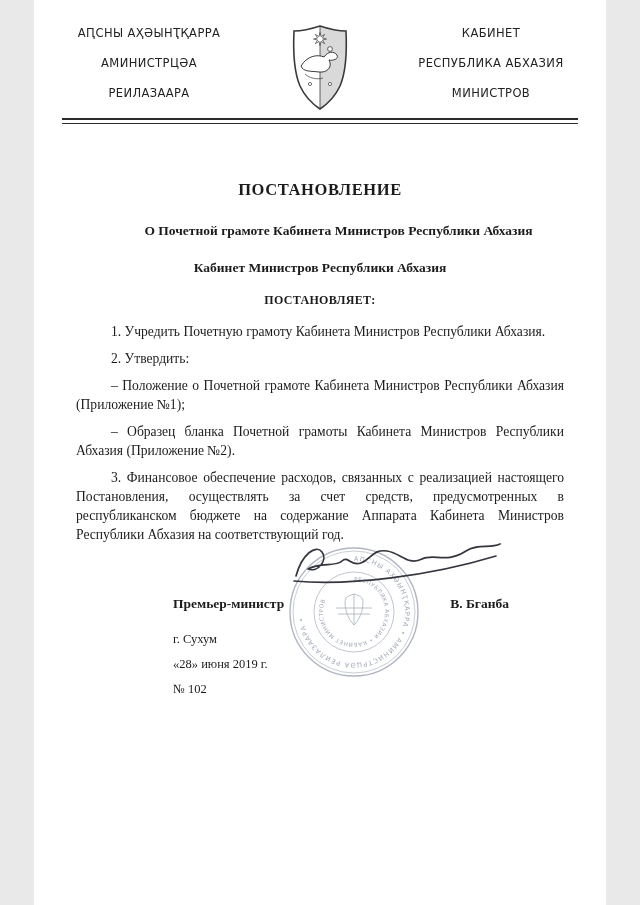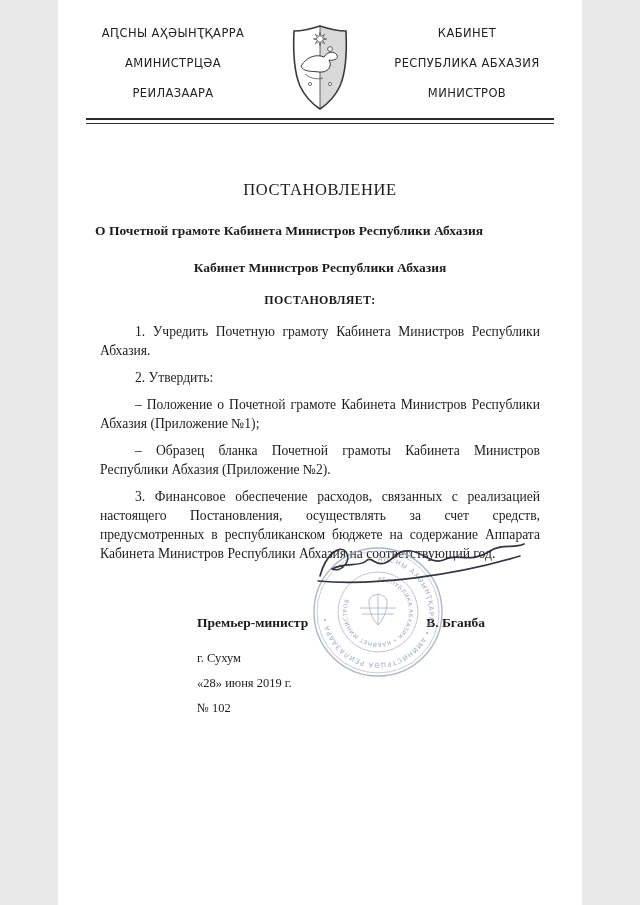--- a/index.html
+++ b/index.html
@@ -1,18 +1,18 @@
 <!DOCTYPE html>
 <html><head>
 <meta charset="utf-8">
 <style>
   html,body{margin:0;padding:0;background:#e9e9e9;}
   .page{
     position:relative;
-    width:524px;height:905px;
+    width:572px;height:905px;
     margin:0 auto;
     background:#ffffff;
     font-family:"Liberation Serif","DejaVu Serif",serif;
     color:#1c1c1c;
     overflow:hidden;
   }
   
   .header{position:relative;height:118px;}
   .hdr-block{
     position:absolute;top:26px;width:178px;text-align:center;
@@ -25,23 +25,23 @@
   .coa{position:absolute;left:50%;top:24px;transform:translateX(-50%);}
   
   .rule{
     margin:0 28px;height:3px;
     border-top:2.5px solid #2b2b2b;
     border-bottom:1.3px solid #2b2b2b;
   }
   
   .title{
     text-align:center;margin-top:56px;
-    font-weight:normal;font-size:16.5px;letter-spacing:.6px;
+    font-weight:bold;font-size:16.5px;letter-spacing:.6px;
   }
-  .subject{margin-top:23px;font-weight:bold;font-size:13.5px;padding-left:37px;}
+  .subject{text-align:center;margin-top:23px;font-weight:bold;font-size:13.5px;padding-left:37px;}
   .issuer{text-align:center;margin-top:21px;font-weight:bold;font-size:13.5px;}
   .resolves{text-align:center;margin-top:17px;font-weight:bold;font-size:12px;letter-spacing:.3px;}
   
   .bodytext{margin:14px 34px 0 34px;text-align:justify;font-size:13.6px;line-height:19px;}
   .bodytext p{margin:8px;text-indent:35px;}
   
   .sigrow{
     display:flex;justify-content:space-between;
     margin:52px 34px 0 34px;padding-left:105px;padding-right:63px;
     font-weight:bold;font-size:13.5px;

